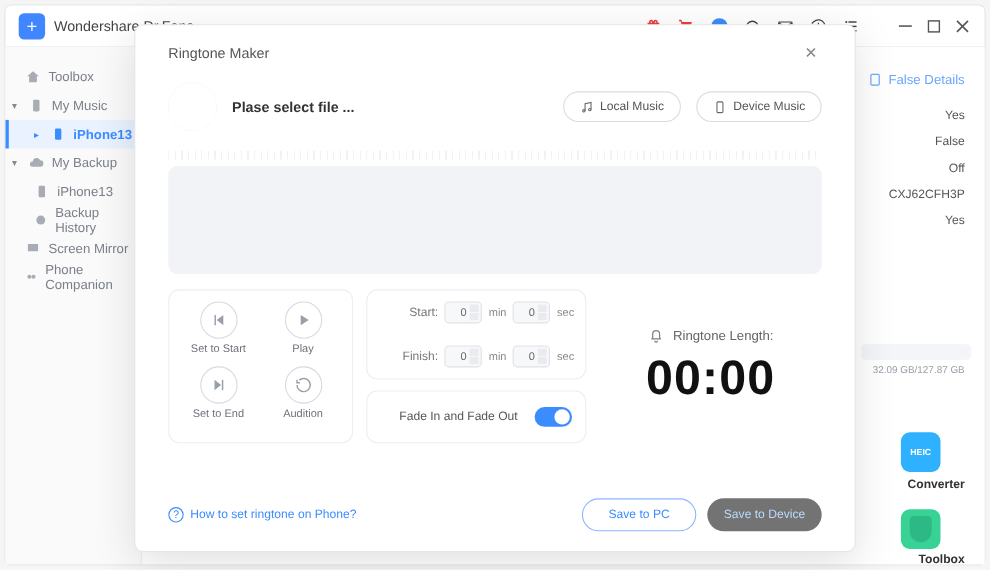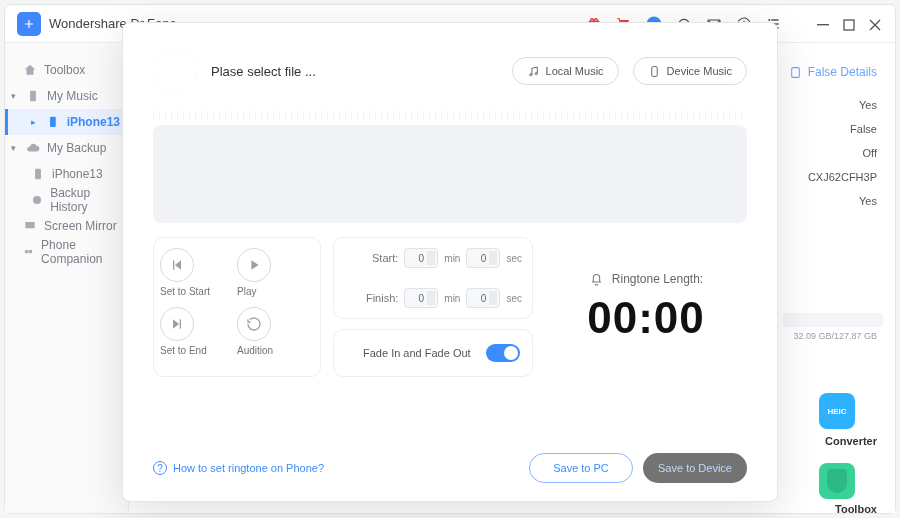--- a/index.html
+++ b/index.html
@@ -48,31 +48,31 @@
 
 
 .modal { position: absolute; left: 122px; top: 22px; width: 656px; height: 480px; background: #fff; border: 1px solid #e5e5e5; border-radius: 8px; box-shadow: 0 10px 40px rgba(0,0,0,0.12); padding: 12px 30px 18px; display: flex; flex-direction: column; }
 .modal-head { display: flex; align-items: center; height: 26px; }
 .modal-title { font-size: 13px; color: #555; }
 .close-x { margin-left: auto; font-size: 14px; color: #888; cursor: pointer; padding: 4px; }
 
 .select-row { display: flex; align-items: center; gap: 14px; margin-top: 14px; }
 .record-icon { width: 44px; height: 44px; border-radius: 50%; background: radial-gradient(circle at center, #111 0%, #111 18%, #2a2a2a 20%, #000 55%, #d9d9d9 56%, #fff 100%); position: relative; overflow: hidden; }
 .record-icon::after{content:''; position:absolute; right:-10px; top:-10px; width:60px; height:60px; background:#fff;}
-.select-label { font-size: 13px; font-weight: 400; color: #333; flex: 1; }
+.select-label { font-size: 13px; font-weight: 700; color: #333; flex: 1; }
 .pill-btn { display: flex; align-items: center; gap: 6px; border: 1px solid #dadce0; background: #fff; border-radius: 20px; height: 28px; padding: 0 14px; font-size: 11px; color: #555; cursor: pointer; }
 .pill-btn svg { width: 13px; height: 13px; color: #666; }
 
 .ruler { height: 8px; margin-top: 18px; background: repeating-linear-gradient(90deg, #ddd 0 1px, transparent 1px 6px); opacity: .4; }
 .wave-box { height: 98px; background: #f2f3f6; border-radius: 8px; margin-top: 6px; }
 
 .panels { display: flex; gap: 12px; margin-top: 14px; }
 .panel { border: 1px solid #eceef2; border-radius: 10px; }
 .panel1 { width: 168px; display: grid; grid-template-columns: 1fr 1fr; grid-template-rows: 1fr 1fr; padding: 10px 6px; }
-.cbtn { display: flex; flex-direction: column; gap: 4px; cursor: pointer; }
+.cbtn { display: flex; flex-direction: column; align-items: center; gap: 4px; cursor: pointer; }
 .circle { width: 34px; height: 34px; border: 1.5px solid #d7dae0; border-radius: 50%; display: flex; align-items: center; justify-content: center; color: #9aa0a9; }
 .circle svg { width: 16px; height: 16px; }
 .cbtn-label { font-size: 10px; color: #6e7279; }
 
 .panel2 { width: 200px; display: flex; flex-direction: column; }
 .timerow { display: flex; align-items: center; justify-content: flex-end; gap: 6px; padding: 10px 10px; font-size: 11px; color: #777; }
 .timerow .tlabel { width: 40px; text-align: right; }
 .spin { width: 34px; height: 20px; border: 1px solid #dfe2e7; border-radius: 4px; display: flex; align-items: center; justify-content: center; font-size: 10px; color: #666; background:#f7f8fa; position:relative;}
 .spin::after{content:''; position:absolute; right:2px; top:2px; bottom:2px; width:8px; background:linear-gradient(#e9ebef 48%, transparent 48% 52%, #e9ebef 52%);}
 .unit { font-size: 10px; color: #888; }
@@ -253,20 +253,24 @@
           <span>HEIC</span>
         </div>
       <div class="heic-label">Converter</div>
       <div class="toolbox-card"></div>
       <div class="toolbox-label">Toolbox</div>
     </div>
   </div>
 </div>
 
 <div class="modal">
+  <div class="modal-head">
+    <div class="modal-title">Ringtone Maker</div>
+    <div class="close-x">✕</div>
+  </div>
 
   <div class="select-row">
     <div class="record-icon"></div>
     <div class="select-label">Plase select file ...</div>
     <div class="pill-btn">
         <svg viewBox="0 0 24 24" fill="none" stroke="currentColor" stroke-width="1.8">
           <path d="M9 18V6l10-2v12"></path>
           <circle cx="7" cy="18" r="2"></circle>
           <circle cx="17" cy="16" r="2"></circle>
         </svg>

